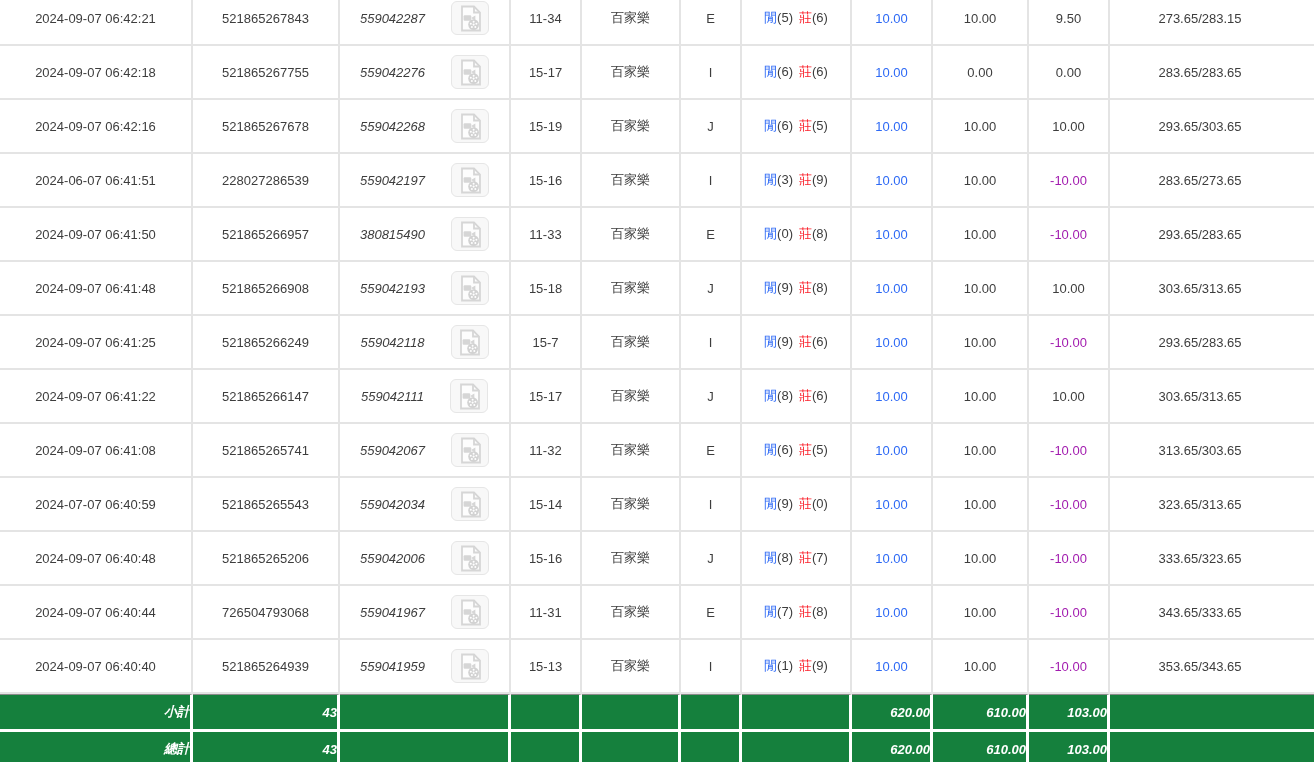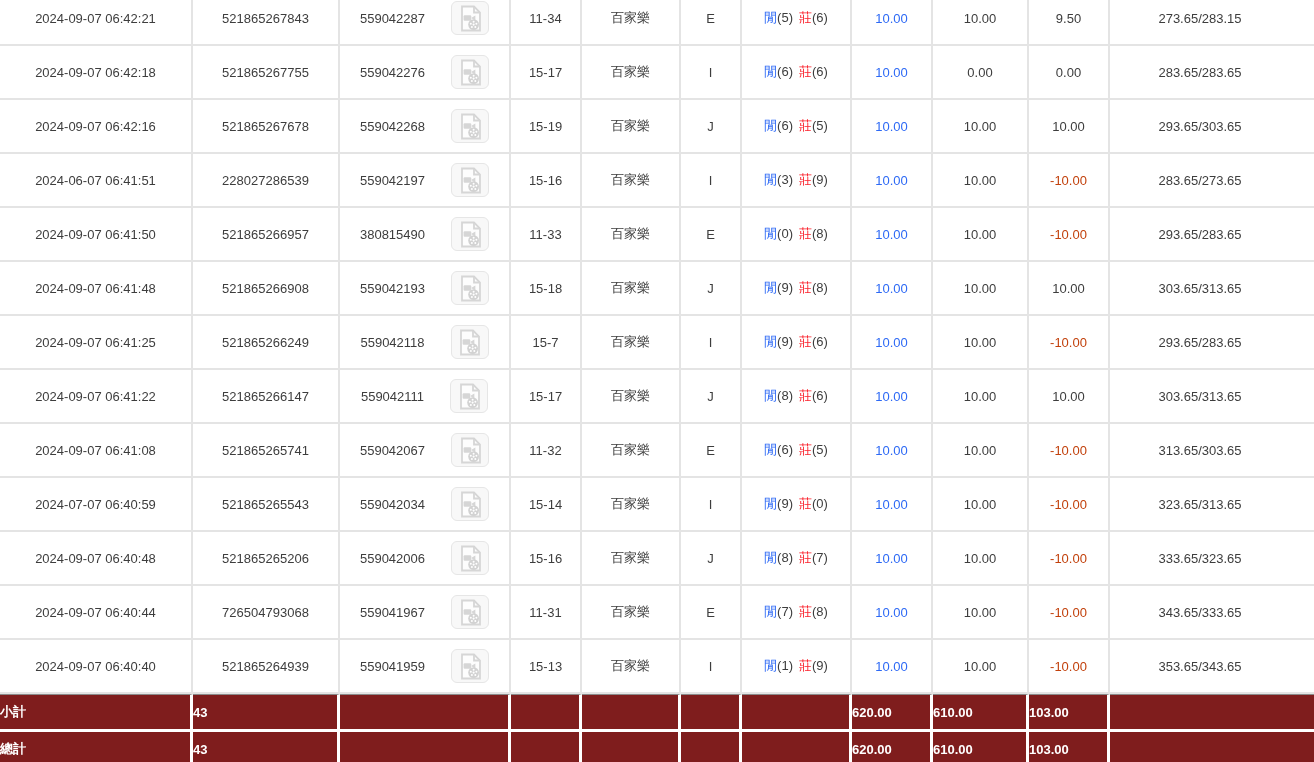--- a/index.html
+++ b/index.html
@@ -31,52 +31,54 @@
     vertical-align: middle;
     border-bottom: 2px solid #e4e4e4;
     border-right: 2px solid #e4e4e4;
     background: #ffffff;
   }
   tbody.data td:last-child { border-right: none; }
   td.c-balance { text-align: right; padding-right: 24px; }
 
   .blue { color: #2d69f5; }
   .red  { color: #fa232d; }
-  .neg  { color: #c2410c; }
+  .neg  { color: #a21caf; }
   .result-banker { margin-left: 6px; }
 
   
   .round-flex {
     display: flex;
     align-items: center;
     justify-content: center;
     gap: 26px;
+    font-style: italic;
   }
   .video-btn {
     display: inline-flex;
     align-items: center;
     justify-content: center;
     width: 38px;
     height: 34px;
     background: #f8f8f8;
     border: 1px solid #e6e6e6;
     border-radius: 6px;
     box-sizing: border-box;
     cursor: pointer;
   }
 
   
   tbody.summary td {
     height: 34px;
-    text-align: left;
+    text-align: right;
     vertical-align: middle;
-    background: #7f1d1d;
+    background: #15803d;
     color: #ffffff;
     font-weight: bold;
     border-right: 3px solid #ffffff;
+    font-style: italic;
   }
   tbody.summary td:last-child { border-right: none; }
   tbody.summary tr.subtotal td { border-top: 1px solid #8a8a8a; }
   tbody.summary tr.total td { border-top: 3px solid #ffffff; }
 </style>
 </head>
 <body>
 
 <div class="table-wrap">
   <table>

